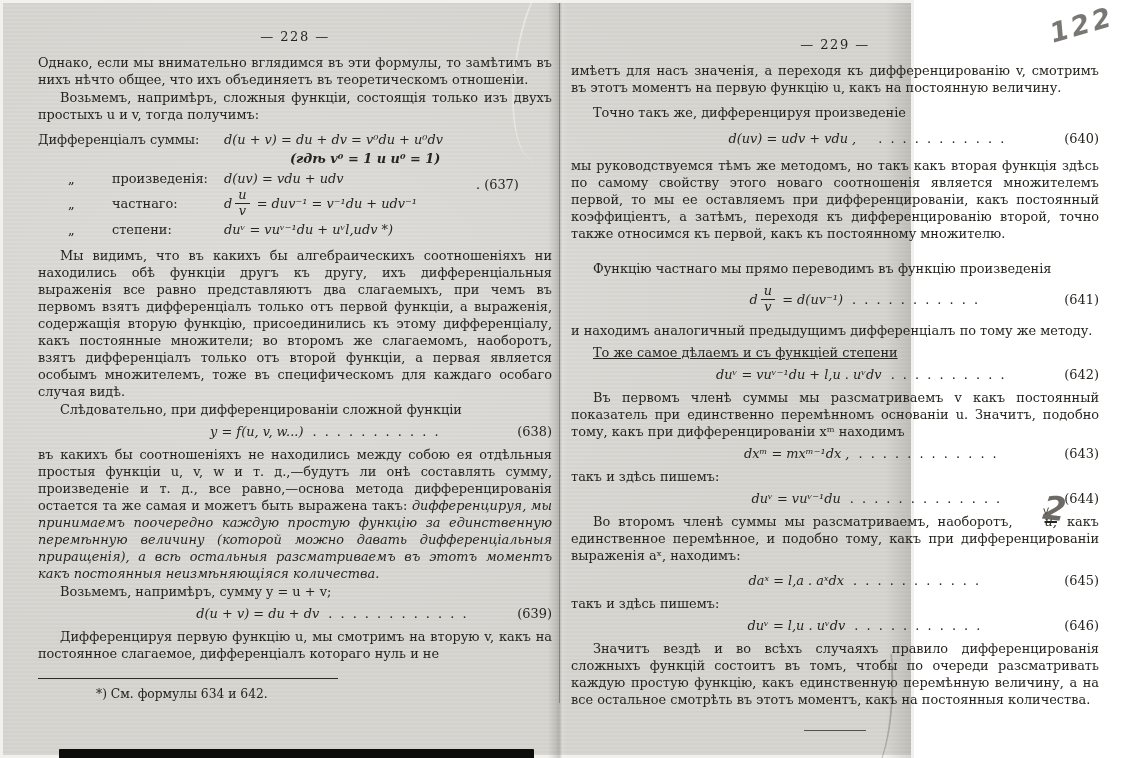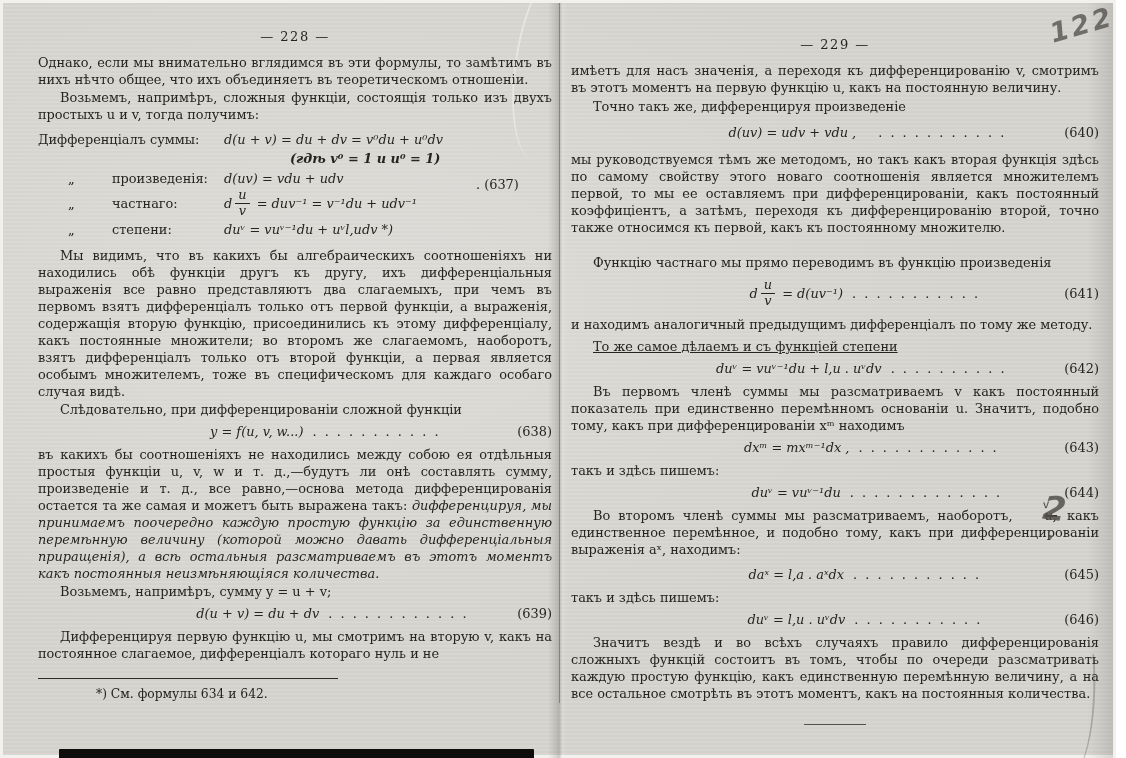--- a/index.html
+++ b/index.html
@@ -1,17 +1,17 @@
 <!DOCTYPE html>
 <html><head>
 <meta charset="utf-8">
 <style>
   html,body{margin:0;padding:0;width:1126px;height:758px;overflow:hidden;background:#ffffff;}
   .scan{
-    position:absolute;left:0;top:0;width:1116px;height:758px;
+    position:absolute;left:0;top:0;width:914px;height:758px;
     background:
       radial-gradient(ellipse at 30% 40%, rgba(255,255,255,.20), rgba(0,0,0,0) 60%),
       repeating-linear-gradient(0deg, rgba(255,255,255,.025) 0 2px, rgba(0,0,0,.018) 2px 4px),
       #d7d5d0;
     border:3px solid #f2f1ee;box-sizing:border-box;
     font-family:"DejaVu Serif","Liberation Serif",serif;
     color:#26241f;
   }
   .page{position:absolute;top:0;height:758px;}
   #pgL{left:35px;width:514px;}
@@ -129,21 +129,21 @@
     <p class="ind">Дифференцируя первую функцію u, мы смотримъ на вторую v, какъ на постоянное слагаемое, дифференціалъ котораго нуль и не</p>
 
     <div class="fnrule"></div>
     <p class="fnote">*) См. формулы 634 и 642.</p>
   </div>
 
   <div class="page" id="pgR">
     <div class="pageno">— 229 —</div>
 
     <p>имѣетъ для насъ значенія, а переходя къ дифференцированію v, смотримъ въ этотъ моментъ на первую функцію u, какъ на постоянную величину.</p>
-    <p class="ind" style="margin-top:2px;">Точно такъ же, дифференцируя произведеніе</p>
+    <p class="ind" style="margin-top:8px;">Точно такъ же, дифференцируя произведеніе</p>
 
     <div class="eq" style="margin-top:9px;margin-bottom:10px;gap:13px;">
       <span class="sp"></span>
       <span class="frm">d(uv) = udv + vdu ,</span>
       <span class="dots">. . . .    . . . . . . .</span>
       <span class="num">(640)</span>
     </div>
 
     <p>мы руководствуемся тѣмъ же методомъ, но такъ какъ вторая функція здѣсь по самому свойству этого новаго соотношенія является множителемъ первой, то мы ее оставляемъ при дифференцированіи, какъ постоянный коэффиціентъ, а затѣмъ, переходя къ дифференцированію второй, точно также относимся къ первой, какъ къ постоянному множителю.</p>
     <p class="ind" style="margin-top:18px;">Функцію частнаго мы прямо переводимъ въ функцію произведенія</p>

